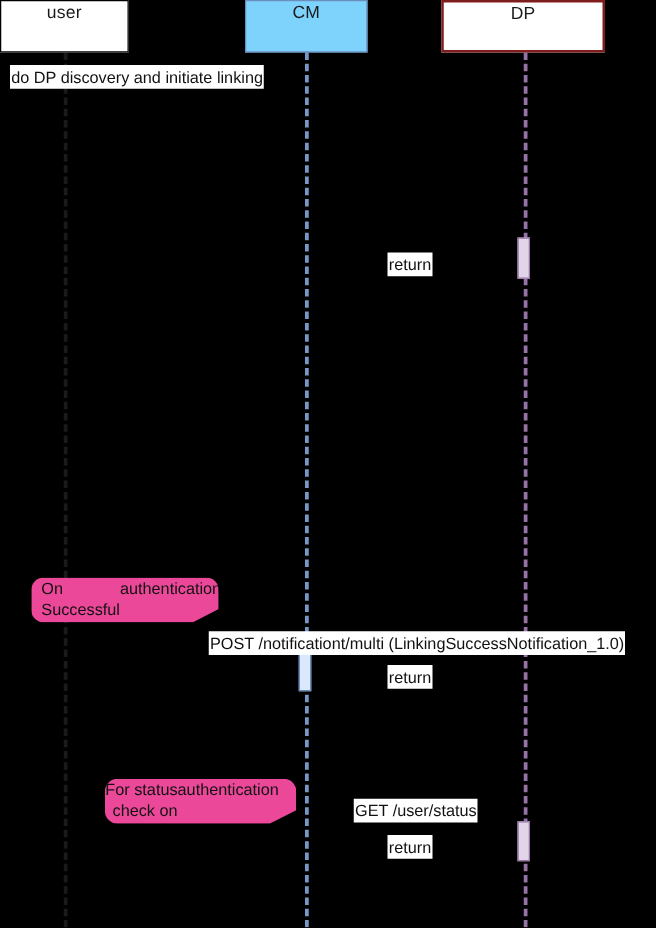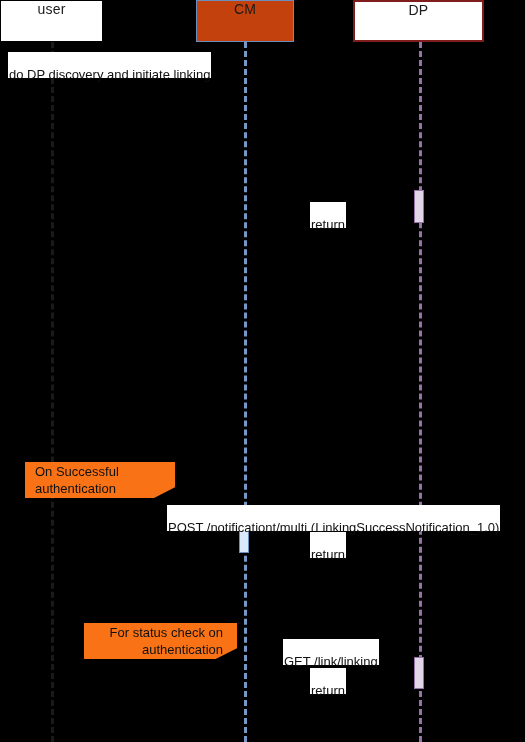--- a/index.html
+++ b/index.html
@@ -36,38 +36,38 @@
     justify-content: center;
     font-size: 14px;
     color: #1a1a1a;
     letter-spacing: .2px;
   }
   .participant-user {
     background: #ffffff;
     border: 1px solid #000000;
   }
   .participant-cm {
-    background: #c2410c;
+    background: #7dd3fc;
     border: 1px solid #6c8ebf;
   }
   .participant-dp {
     background: #ffffff;
     border: 2px solid #7f1d1d;
   }
 
   
   .msg-label {
     position: absolute;
     background: #ffffff;
     color: #111111;
     font-size: 13px;
     line-height: 19px;
     height: 19px;
     white-space: nowrap;
-    padding: 13px 1px;
+    padding: 0 1px;
     box-sizing: border-box;
   }
 
   
   .activation {
     position: absolute;
     box-sizing: border-box;
     width: 10px;
   }
   .activation-dp {
@@ -76,29 +76,29 @@
   }
   .activation-cm {
     background: #dae8fc;
     border: 1px solid #6c8ebf;
   }
 
   
   .note {
     position: absolute;
     box-sizing: border-box;
-    background: #f97316;
+    background: #ec4899;
     color: #111111;
     font-size: 13px;
     line-height: 17px;
     display: flex;
-    flex-direction: column;
     justify-content: center;
     -webkit-clip-path: polygon(0 0, 100% 0, 100% 70%, 86% 100%, 0 100%);
     clip-path: polygon(0 0, 100% 0, 100% 70%, 86% 100%, 0 100%);
+    border-radius: 10px;
   }
   .note-line { display: block; }
   .note-left  { padding-left: 10px; text-align: left; }
   .note-center{ text-align: right; padding-right: 14px; }
 </style>
 </head>
 <body>
 
 <div id="canvas">
 
@@ -129,21 +129,21 @@
 
   <div class="msg-label" style="left:310px; top:202px;">return</div>
 
 
 
 
   <div class="msg-label" style="left:167px; top:505px;">POST /notificationt/multi (LinkingSuccessNotification_1.0)</div>
 
   <div class="msg-label" style="left:310px; top:532px;">return</div>
 
-  <div class="msg-label" style="left:283px; top:639px;">GET /link/linking</div>
+  <div class="msg-label" style="left:283px; top:639px;">GET /user/status</div>
 
   <div class="msg-label" style="left:310px; top:668px;">return</div>
 
   <div class="note note-left" style="left:25px; top:462px; width:150px; height:36px;">
     <span class="note-line">On Successful</span>
     <span class="note-line">authentication</span>
   </div>
 
   <div class="note note-center" style="left:84px; top:623px; width:153px; height:36px;">
     <span class="note-line">For status check on</span>

